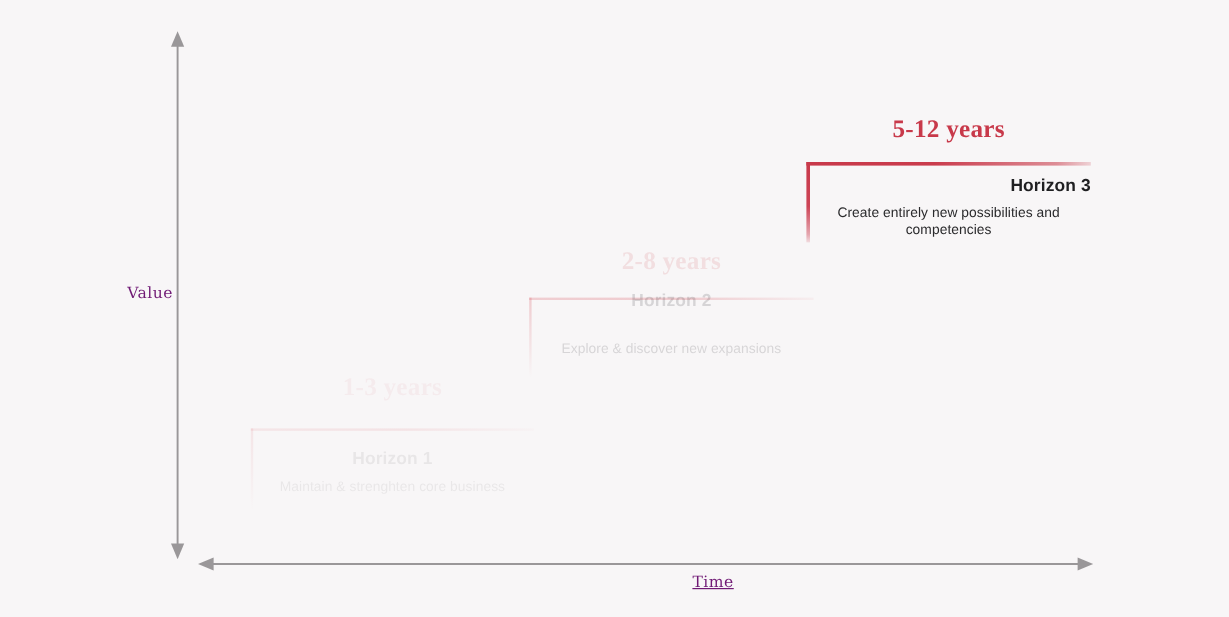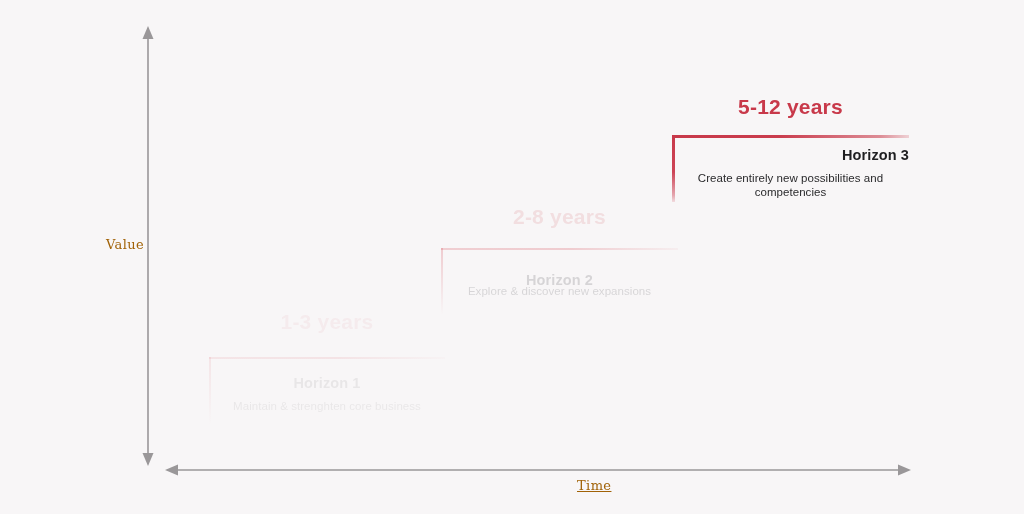--- a/index.html
+++ b/index.html
@@ -25,42 +25,42 @@
     left: 0;
     top: 0;
     width: 1024px;
     height: 514px;
     pointer-events: none;
   }
   .axis-label {
     position: absolute;
     font-family: "DejaVu Serif", "Liberation Serif", serif;
     font-size: 13px;
-    color: #a16207;
+    color: #701a75;
     letter-spacing: 0.4px;
     white-space: nowrap;
   }
   #y-axis-label {
     left: 106px;
     top: 237px;
   }
   #x-axis-label {
     left: 577px;
     top: 478px;
     text-decoration: underline;
   }
 
   
   .horizon {
     position: absolute;
   }
 
   .years {
     position: absolute;
-    font-family: Liberation Sans, sans-serif;
+    font-family: Liberation Serif, serif;
     font-weight: bold;
     font-size: 21px;
     letter-spacing: 0.2px;
     white-space: nowrap;
     text-align: center;
     width: 100%;
     top: 0;
   }
 
   .bracket {
@@ -139,21 +139,21 @@
       rgba(214, 78, 90, 0.25) 55%,
       rgba(214, 78, 90, 0.05) 100%);
   }
   #horizon-2 .bracket-left {
     height: 67px;
     background: linear-gradient(to bottom,
       rgba(214, 78, 90, 0.25) 0%,
       rgba(214, 78, 90, 0.10) 62%,
       rgba(214, 78, 90, 0.0) 100%);
   }
-  #horizon-2 .h-title { top: 67px; color: rgba(40, 40, 42, 0.16); }
+  #horizon-2 .h-title { top: 38px; color: rgba(40, 40, 42, 0.16); }
   #horizon-2 .h-desc  { top: 79px; color: rgba(40, 40, 42, 0.155); }
 
   
   #horizon-3 {
     left: 672px;
     top: 95px;
     width: 237px;
     height: 110px;
   }
   #horizon-3 .years {

